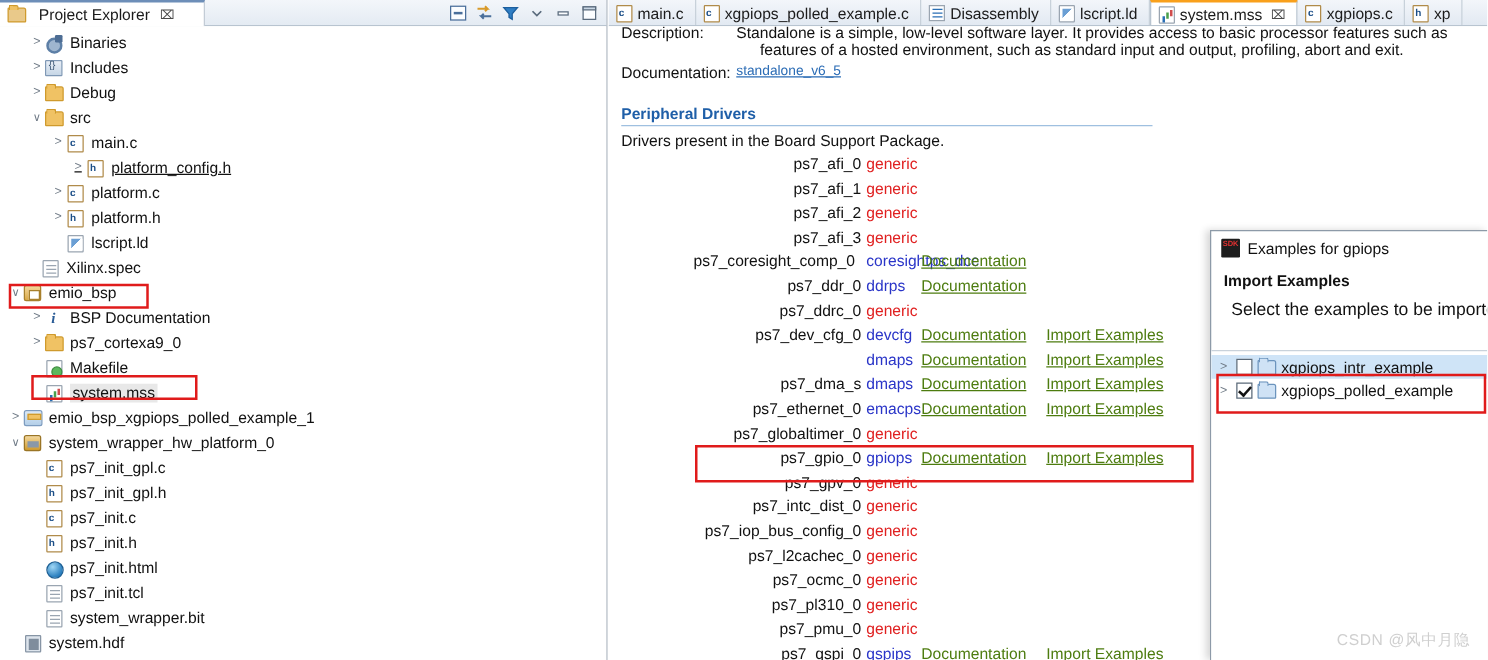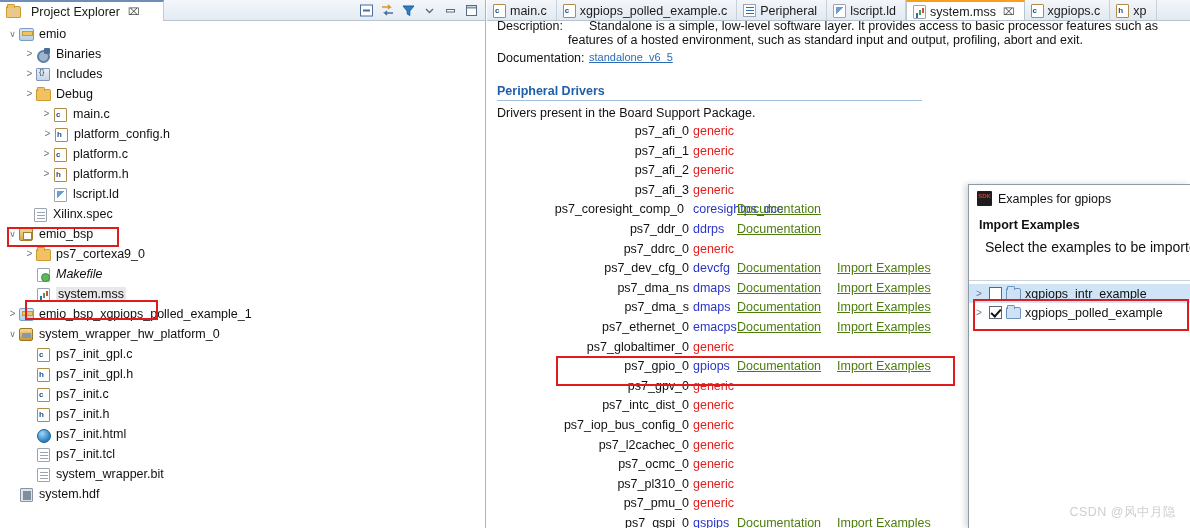--- a/index.html
+++ b/index.html
@@ -277,21 +277,21 @@
   .desc-block {
     position: absolute;
     left: 10px; top: -2px; right: 4px;
   }
   .desc-row { display: flex; white-space: nowrap; }
   .desc-label {
     width: 92px; flex: 0 0 92px; text-align: left;
     color: #111; font-size: 12.5px;
   }
   .desc-text { color:#111; font-size:12.5px; }
-  .desc-cont { margin-left: 71px; color:#111; font-size:12.5px; }
+  .desc-cont { margin-left: 111px; color:#111; font-size:12.5px; }
   .doc-link {
     color: #2b6cb5; text-decoration: underline; font-size: 11px;
   }
 
   #sec-heading {
     position: absolute;
     left: 10px; top: 63px;
     width: 425px;
   }
   #sec-heading .h {
@@ -476,105 +476,112 @@
         <span class="tool-btn">
           <svg width="15" height="15" viewBox="0 0 15 15">
             <rect x="2.5" y="2.5" width="10" height="10" fill="#fbfdff" stroke="#5a6b7d"></rect>
             <rect x="2.5" y="2.5" width="10" height="2.4" fill="#c8d6e4" stroke="#5a6b7d"></rect>
           </svg>
         </span>
       </div>
     </div>
 
     <div id="pe-tree">
+        <div class="tr" style="padding-left: 23px;">
+          <span class="arrow right"></span>
+          <span class="ficon">
+            <span class="ico-gear"></span>
+          </span>
+          <span class="lbl">Binaries</span>
+        </div>
+        <div class="tr" style="padding-left: 23px;">
+          <span class="arrow right"></span>
+          <span class="ficon">
+            <span class="ico-inc"></span>
+          </span>
+          <span class="lbl">Includes</span>
+        </div>
+        <div class="tr" style="padding-left: 23px;">
+          <span class="arrow right"></span>
+          <span class="ficon">
+            <span class="ico-folder"></span>
+          </span>
+          <span class="lbl">Debug</span>
+        </div>
+        <div class="tr" style="padding-left: 23px;">
+          <span class="arrow down"></span>
+          <span class="ficon">
+            <span class="ico-folder"></span>
+          </span>
+          <span class="lbl">src</span>
+        </div>
+        <div class="tr" style="padding-left: 40px;">
+          <span class="arrow right"></span>
+          <span class="ficon">
+            <span class="ico-c"></span>
+          </span>
+          <span class="lbl">main.c</span>
+        </div>
+        <div class="tr" style="padding-left: 56px; text-decoration: underline;">
+          <span class="arrow right"></span>
+          <span class="ficon">
+            <span class="ico-h"></span>
+          </span>
+          <span class="lbl">platform_config.h</span>
+        </div>
+        <div class="tr" style="padding-left: 40px;">
+          <span class="arrow right"></span>
+          <span class="ficon">
+            <span class="ico-c"></span>
+          </span>
+          <span class="lbl">platform.c</span>
+        </div>
+        <div class="tr" style="padding-left: 40px;">
+          <span class="arrow right"></span>
+          <span class="ficon">
+            <span class="ico-h"></span>
+          </span>
+          <span class="lbl">platform.h</span>
+        </div>
+        <div class="tr" style="padding-left: 40px;">
+          <span class="arrow none"></span>
+          <span class="ficon">
+            <span class="ico-ld"></span>
+          </span>
+          <span class="lbl">lscript.ld</span>
+        </div>
+        <div class="tr" style="padding-left: 20px;">
+          <span class="arrow none"></span>
+          <span class="ficon">
+            <span class="ico-file"></span>
+          </span>
+          <span class="lbl">Xilinx.spec</span>
+        </div>
         <div class="tr" style="padding-left: 6px;">
           <span class="arrow down"></span>
           <span class="ficon">
-            <span class="ico-proj"></span>
-          </span>
-          <span class="lbl">emio</span>
-        </div>
-        <div class="tr" style="padding-left: 23px;">
-          <span class="arrow right"></span>
-          <span class="ficon">
-            <span class="ico-gear"></span>
-          </span>
-          <span class="lbl">Binaries</span>
-        </div>
-        <div class="tr" style="padding-left: 23px;">
-          <span class="arrow right"></span>
-          <span class="ficon">
-            <span class="ico-inc"></span>
-          </span>
-          <span class="lbl">Includes</span>
+            <span class="ico-bsp"></span>
+          </span>
+          <span class="lbl">emio_bsp</span>
+        </div>
+        <div class="tr" style="padding-left: 23px;">
+          <span class="arrow right"></span>
+          <span class="ficon">
+            <span class="ico-info"></span>
+          </span>
+          <span class="lbl">BSP Documentation</span>
         </div>
         <div class="tr" style="padding-left: 23px;">
           <span class="arrow right"></span>
           <span class="ficon">
             <span class="ico-folder"></span>
           </span>
-          <span class="lbl">Debug</span>
-        </div>
-        <div class="tr" style="padding-left: 40px;">
-          <span class="arrow right"></span>
-          <span class="ficon">
-            <span class="ico-c"></span>
-          </span>
-          <span class="lbl">main.c</span>
-        </div>
-        <div class="tr" style="padding-left: 41px;">
-          <span class="arrow right"></span>
-          <span class="ficon">
-            <span class="ico-h"></span>
-          </span>
-          <span class="lbl">platform_config.h</span>
-        </div>
-        <div class="tr" style="padding-left: 40px;">
-          <span class="arrow right"></span>
-          <span class="ficon">
-            <span class="ico-c"></span>
-          </span>
-          <span class="lbl">platform.c</span>
-        </div>
-        <div class="tr" style="padding-left: 40px;">
-          <span class="arrow right"></span>
-          <span class="ficon">
-            <span class="ico-h"></span>
-          </span>
-          <span class="lbl">platform.h</span>
-        </div>
-        <div class="tr" style="padding-left: 40px;">
-          <span class="arrow none"></span>
-          <span class="ficon">
-            <span class="ico-ld"></span>
-          </span>
-          <span class="lbl">lscript.ld</span>
-        </div>
-        <div class="tr" style="padding-left: 20px;">
-          <span class="arrow none"></span>
-          <span class="ficon">
-            <span class="ico-file"></span>
-          </span>
-          <span class="lbl">Xilinx.spec</span>
-        </div>
-        <div class="tr" style="padding-left: 6px;">
-          <span class="arrow down"></span>
-          <span class="ficon">
-            <span class="ico-bsp"></span>
-          </span>
-          <span class="lbl">emio_bsp</span>
-        </div>
-        <div class="tr" style="padding-left: 23px;">
-          <span class="arrow right"></span>
-          <span class="ficon">
-            <span class="ico-folder"></span>
-          </span>
           <span class="lbl">ps7_cortexa9_0</span>
         </div>
-        <div class="tr" style="padding-left: 23px; font-style: italic;">
+        <div class="tr" style="padding-left: 23px;">
           <span class="arrow none"></span>
           <span class="ficon">
             <span class="ico-mk"></span>
           </span>
           <span class="lbl">Makefile</span>
         </div>
         <div class="tr sel-mss" style="padding-left: 23px;">
           <span class="arrow none"></span>
           <span class="ficon">
             <span class="ico-mss"></span>
@@ -668,21 +675,21 @@
         <div class="ed-tab">
           <span class="tabicon">
             <span class="ico-c"></span>
           </span>
           <span>xgpiops_polled_example.c</span>
         </div>
         <div class="ed-tab">
           <span class="tabicon">
             <span class="ico-dis"></span>
           </span>
-          <span>Peripheral</span>
+          <span>Disassembly</span>
         </div>
         <div class="ed-tab">
           <span class="tabicon">
             <span class="ico-ld"></span>
           </span>
           <span>lscript.ld</span>
         </div>
         <div class="ed-tab active">
           <span class="tabicon">
             <span class="ico-mss"></span>
@@ -762,21 +769,20 @@
           </div>
           <div class="drow">
             <span class="dname">ps7_dev_cfg_0</span>
             <span class="dtype driver">devcfg</span>
             <span class="dlinks">
               <a class="lnk lnk-doc" href="#">Documentation</a>
               <a class="lnk lnk-imp" href="#">Import Examples</a>
             </span>
           </div>
           <div class="drow">
-            <span class="dname">ps7_dma_ns</span>
             <span class="dtype driver">dmaps</span>
             <span class="dlinks">
               <a class="lnk lnk-doc" href="#">Documentation</a>
               <a class="lnk lnk-imp" href="#">Import Examples</a>
             </span>
           </div>
           <div class="drow">
             <span class="dname">ps7_dma_s</span>
             <span class="dtype driver">dmaps</span>
             <span class="dlinks">

